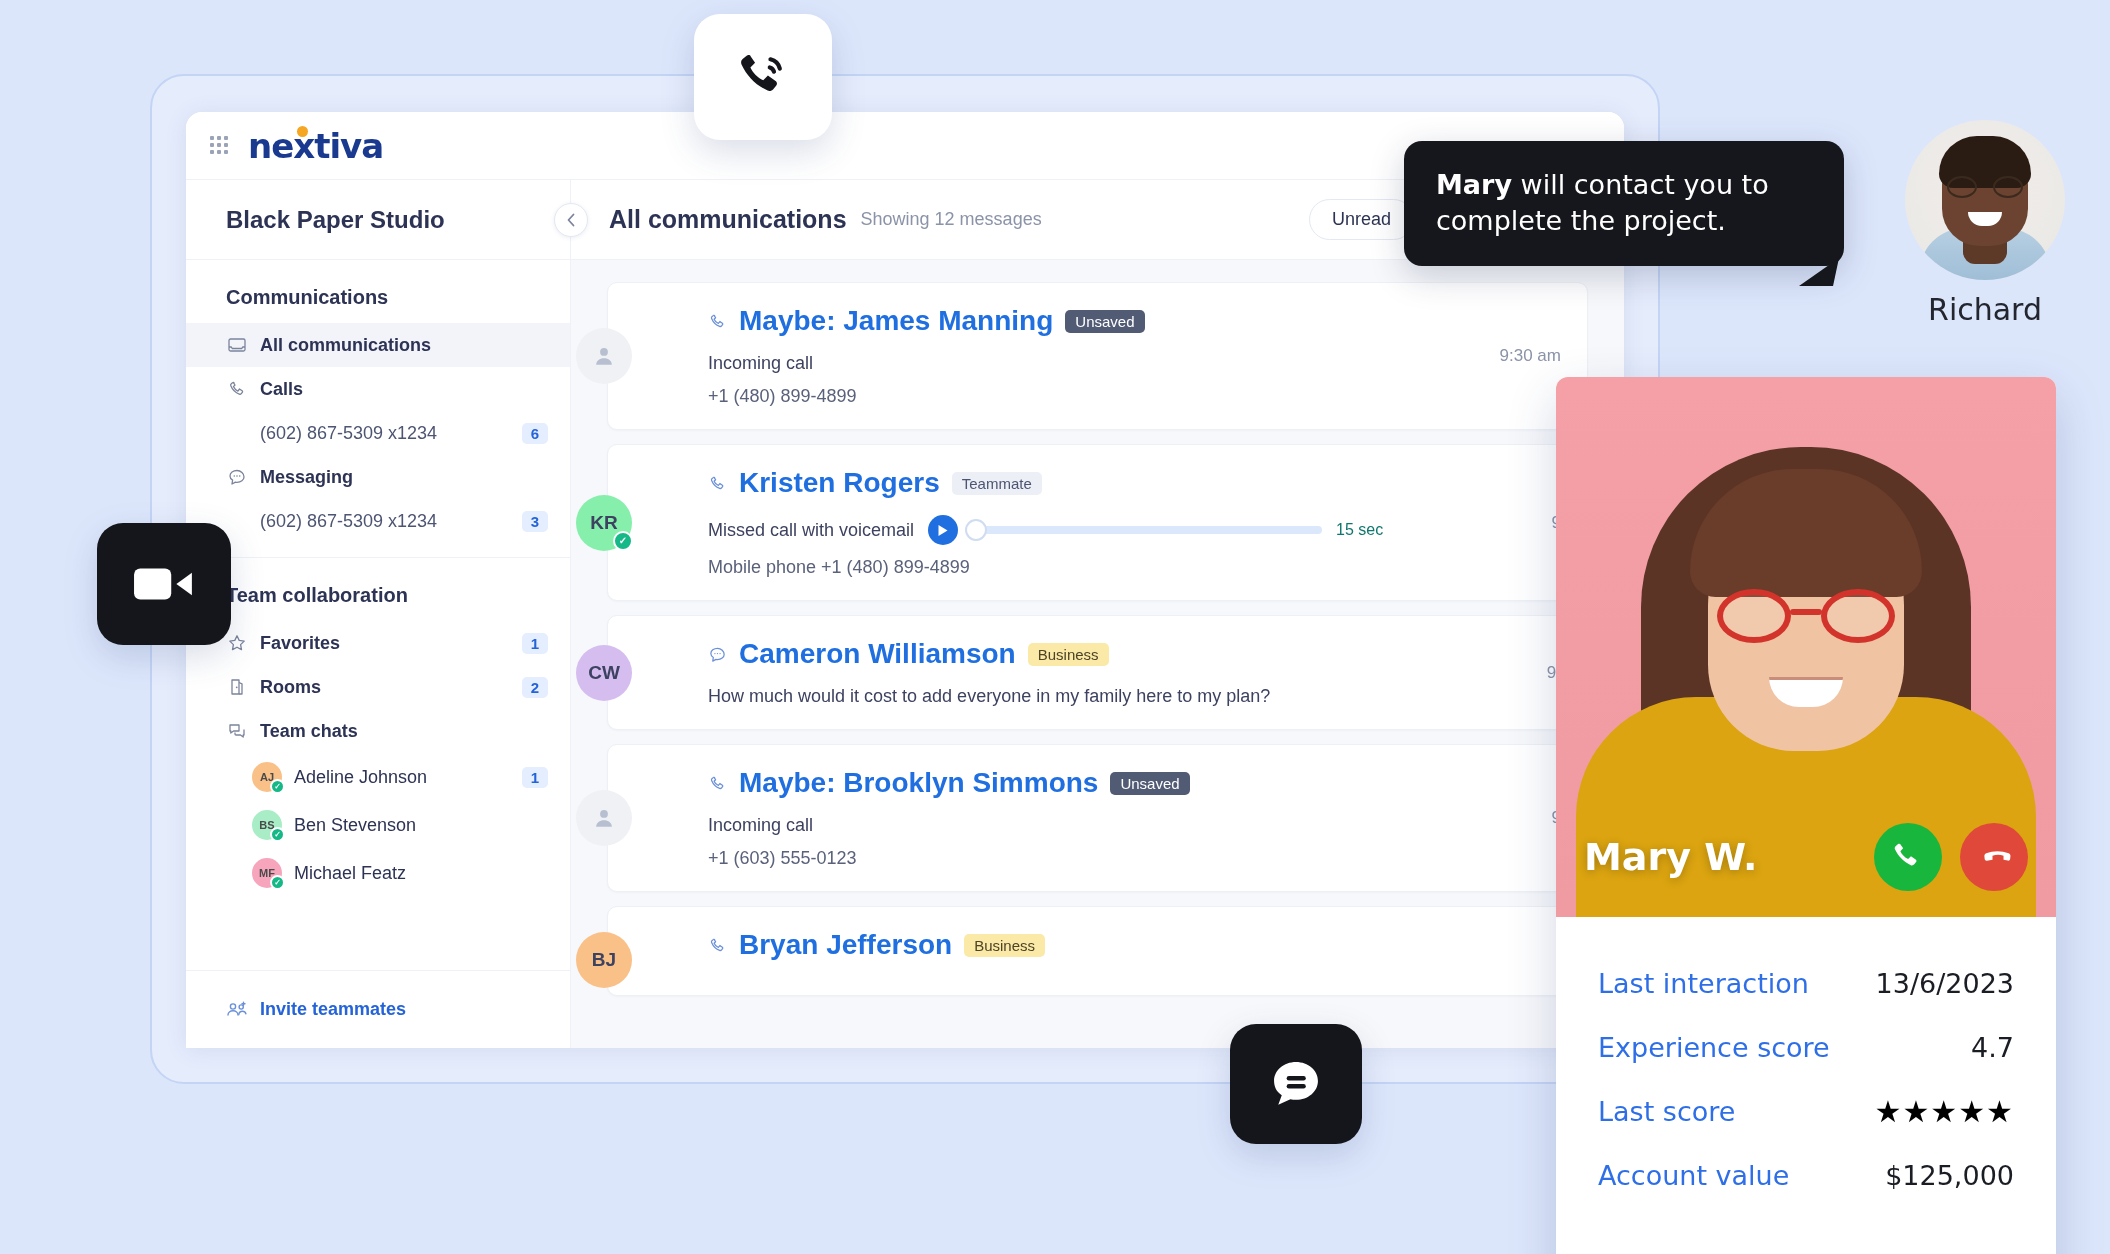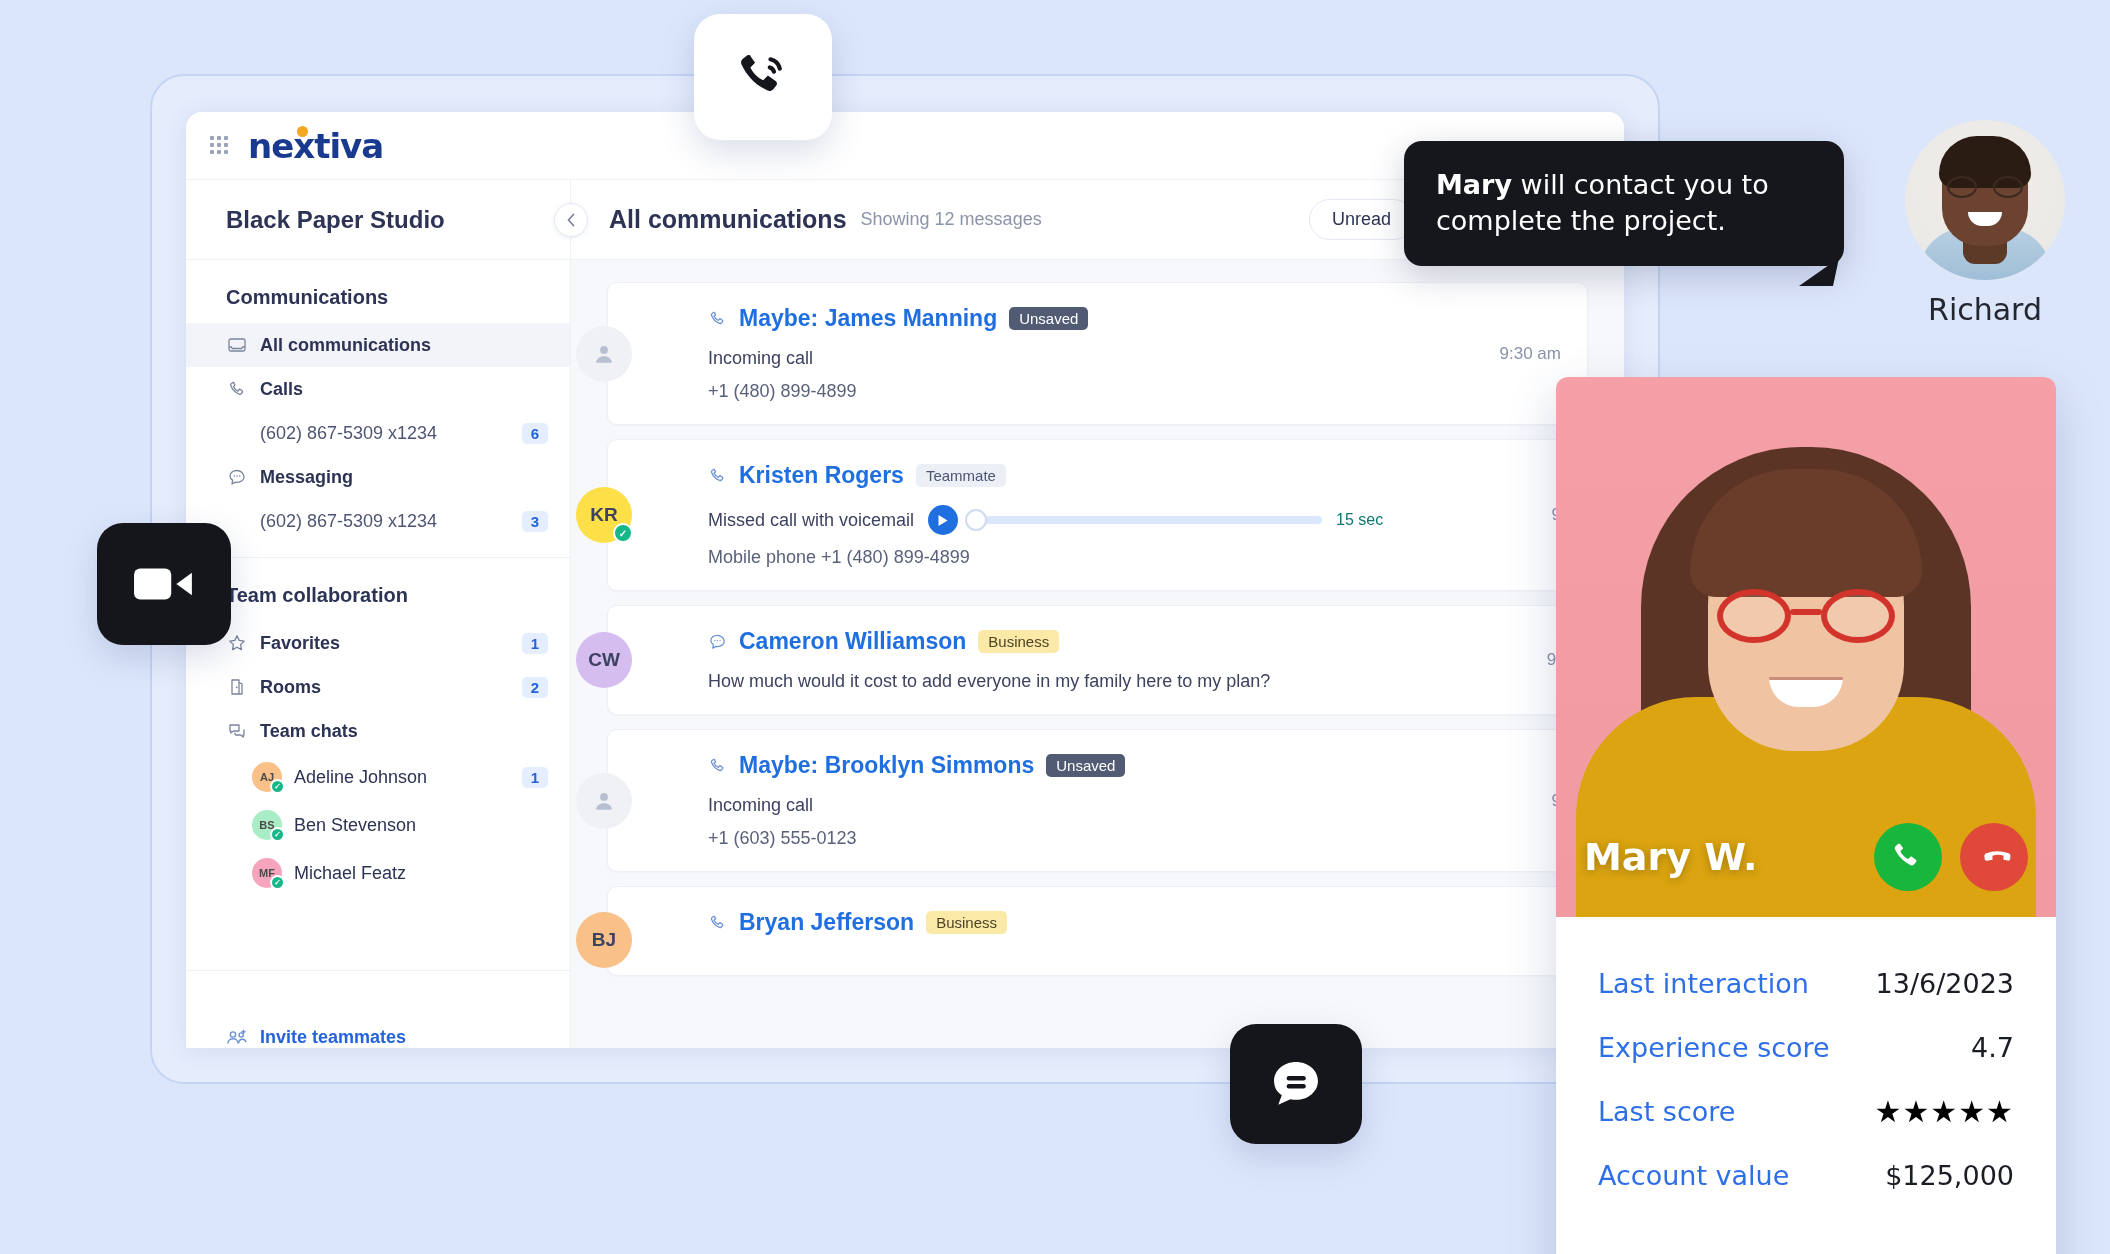--- a/index.html
+++ b/index.html
@@ -187,21 +187,21 @@
     background:#15b886; border:2px solid #fff;
     display:flex; align-items:center; justify-content:center;
     color:#fff; font-size:8px;
   }
   .person-item .label { flex:1; }
 
   .sidebar-footer {
     margin-top: auto;
     border-top: 1px solid #eef1f7;
     height: 78px;
-    display:flex; align-items:flex-end;
+    display:flex; align-items:center;
     padding-left: 40px;
     gap: 12px;
     cursor: pointer;
   }
   .invite-label { color:#2563d9; font-weight:bold; font-size:18px; }
 
   
   .main {
     flex: 1;
     background: #f7f8fb;
@@ -256,21 +256,21 @@
   }
   .card-avatar .presence {
     position:absolute; right:-1px; bottom:0px;
     width: 20px; height:20px; border-radius:50%;
     background:#15b886; border:2px solid #fff;
     display:flex; align-items:center; justify-content:center;
     color:#fff; font-size:10px;
   }
   .row1 { display:flex; align-items:center; gap: 12px; }
   .chan-ico { color:#6b90d8; display:flex; align-items:center; font-size: 19px;}
-  .sender { font-size: 23px; font-weight: bold; color:#1f6fe0; }
+  .sender { font-size: 28px; font-weight: bold; color:#1f6fe0; }
   .tag {
     font-size: 15px;
     border-radius: 5px;
     padding: 3px 10px;
     font-weight: normal;
   }
   .tag.unsaved { background:#515b74; color:#fff; }
   .tag.teammate { background:#eceff5; color:#4d5573; }
   .tag.business { background:#fbe9a8; color:#4d4426; }
 
@@ -660,21 +660,21 @@
             </span>
             <span class="sender">Maybe: James Manning</span>
             <span class="tag unsaved">Unsaved</span>
           </div>
           <div class="row2">Incoming call</div>
           <div class="row3">+1 (480) 899-4899</div>
           <div class="time">9:30 am</div>
         </div>
 
         <div class="msg-card">
-          <div class="card-avatar" style="background:#fde047;">
+          <div class="card-avatar" style="background:#86efac;">
             <span>KR</span>
             <span class="presence">✓</span>
           </div>
           <div class="row1">
             <span class="chan-ico">
               <svg width="19" height="19" viewBox="0 0 20 20" fill="none">
                   <path d="M6.2 3.4L8 6l-1.6 1.6c.9 2 2.5 3.6 4.5 4.5L12.5 10l2.6 1.8c.5.4.6 1.1.2 1.6l-1 1.2c-.5.6-1.3.8-2 .5C8.5 13.8 5.4 10.7 3.8 6.8c-.3-.7-.1-1.5.5-2l1.2-1c.5-.4 1.2-.3 1.6.2z" stroke="#6b90d8" stroke-width="1.3" stroke-linejoin="round"></path>
                 </svg>
             </span>
             <span class="sender">Kristen Rogers</span>

